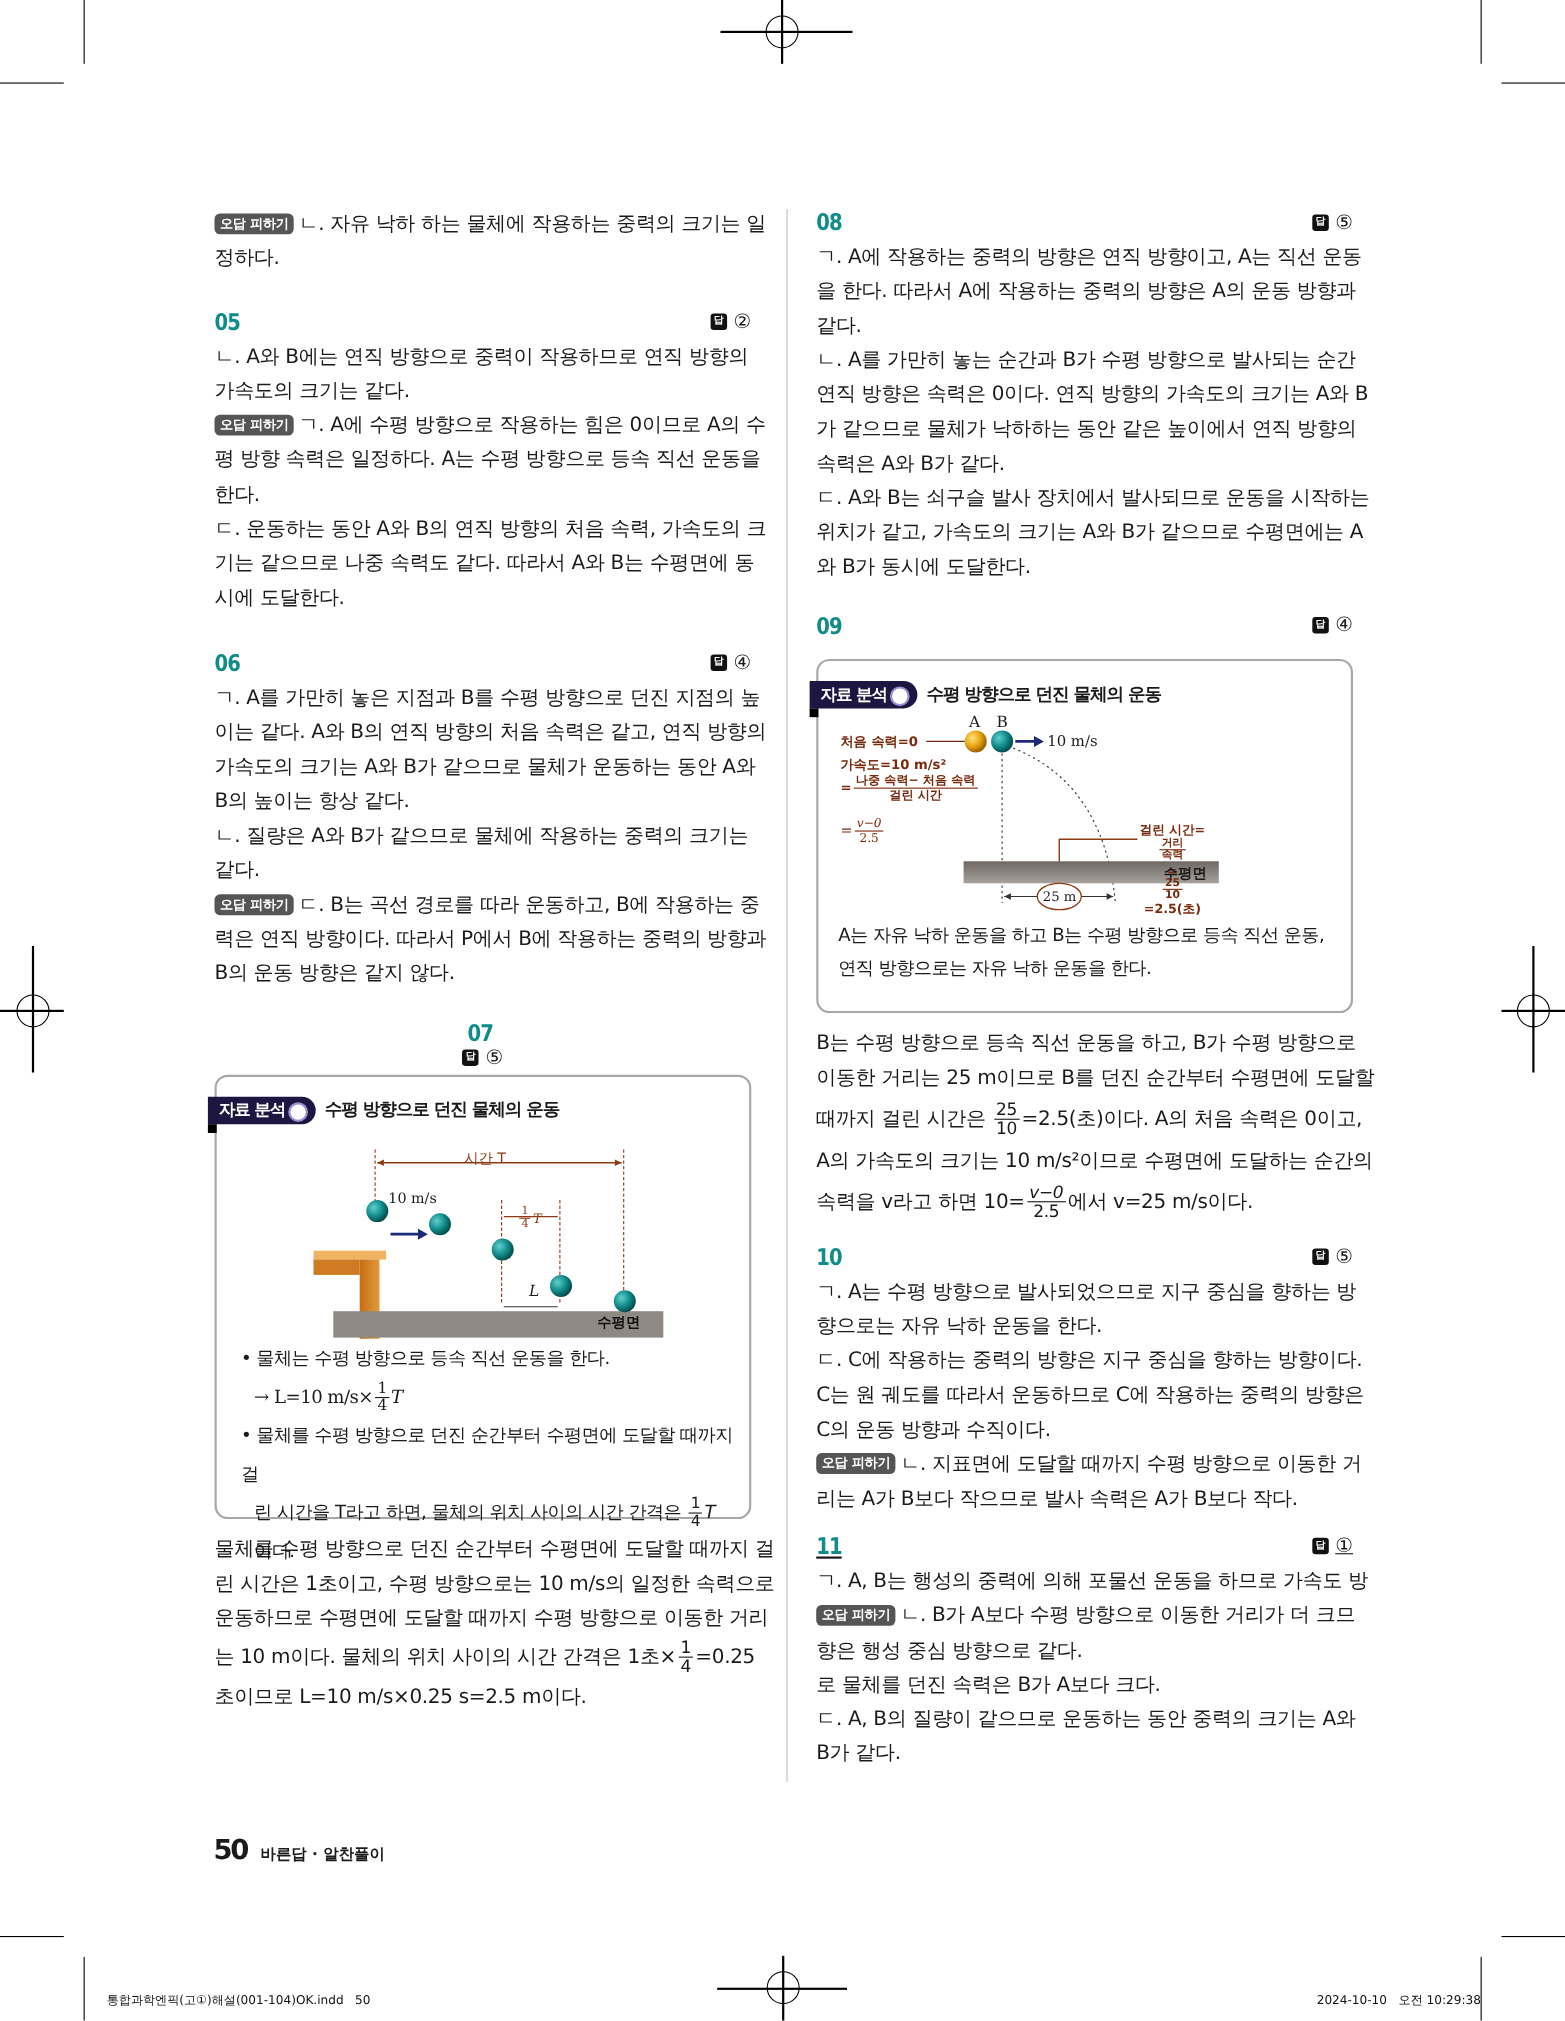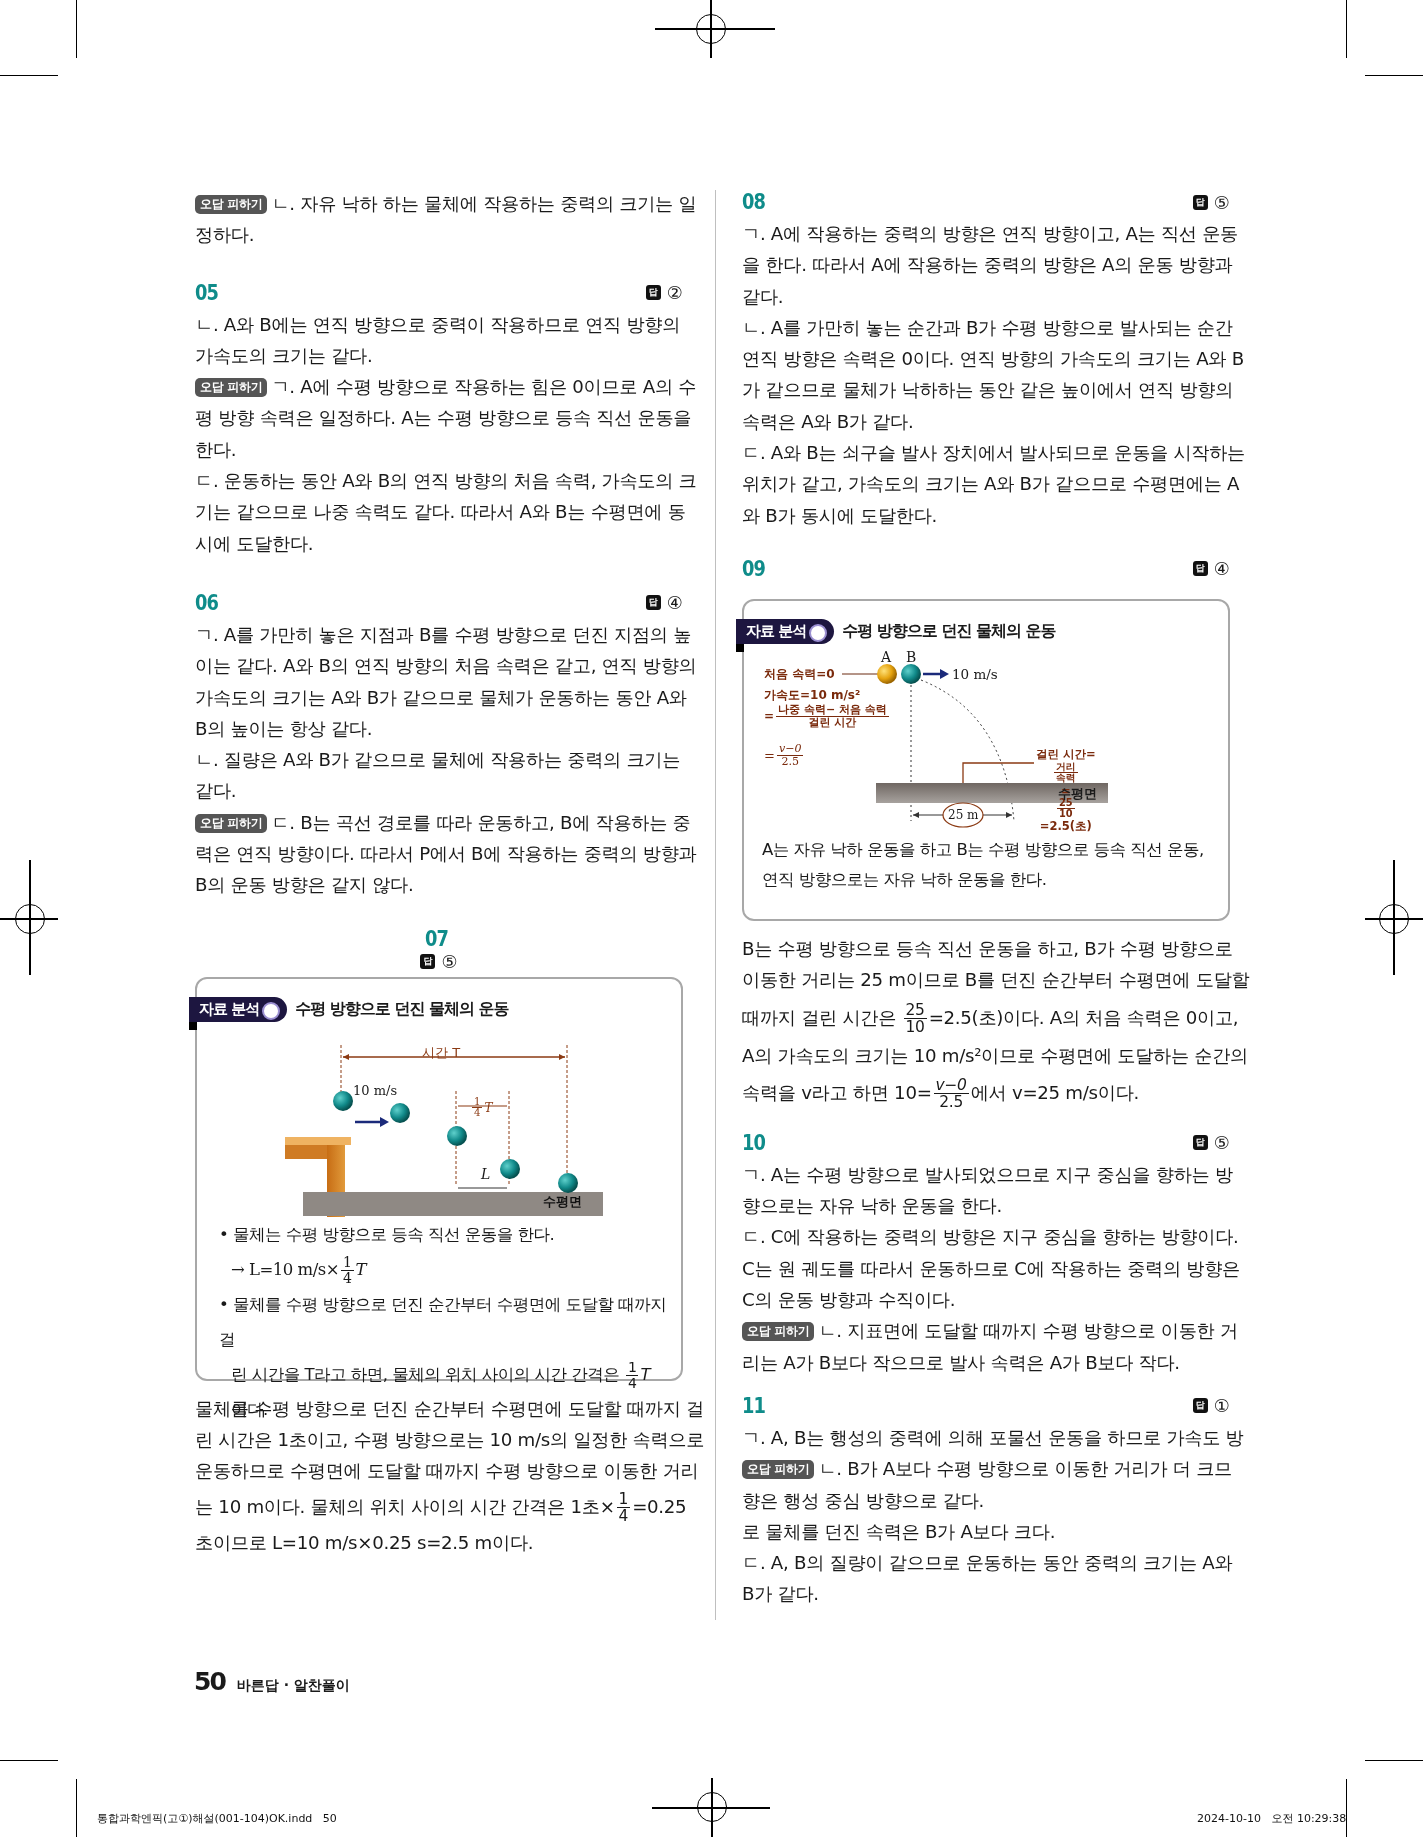--- a/index.html
+++ b/index.html
@@ -355,21 +355,21 @@
       <span class="line">향으로는 자유 낙하 운동을 한다.</span>
       <span class="line">ㄷ. C에 작용하는 중력의 방향은 지구 중심을 향하는 방향이다.</span>
       <span class="line">C는 원 궤도를 따라서 운동하므로 C에 작용하는 중력의 방향은</span>
       <span class="line">C의 운동 방향과 수직이다.</span>
       <span class="line"><span class="badge">오답 피하기</span><span>ㄴ. 지표면에 도달할 때까지 수평 방향으로 이동한 거</span></span>
       <span class="line">리는 A가 B보다 작으므로 발사 속력은 A가 B보다 작다.</span>
     </div>
   </div>
 
   <div>
-    <div class="q-head" style="margin-top:12px;">
+    <div class="q-head" style="margin-top:12px;text-decoration:underline;">
       <span class="q-num">11</span>
       <span class="answer">
           <span class="tag">답</span>
           <span>①</span>
         </span>
     </div>
     <div class="para">
       <span class="line">ㄱ. A, B는 행성의 중력에 의해 포물선 운동을 하므로 가속도 방</span>
       <span class="line"><span class="badge">오답 피하기</span><span>ㄴ. B가 A보다 수평 방향으로 이동한 거리가 더 크므</span></span>
       <span class="line">향은 행성 중심 방향으로 같다.</span>

